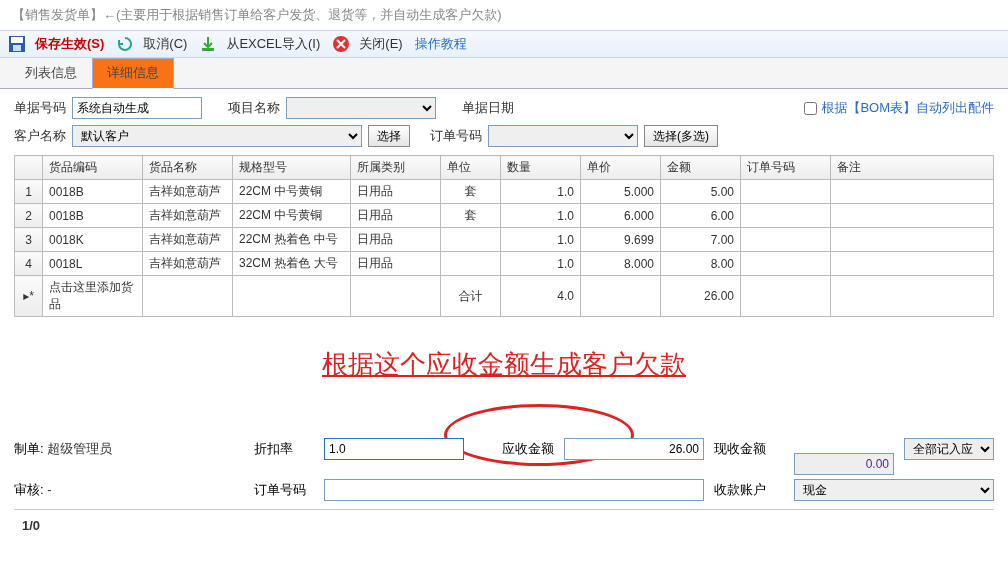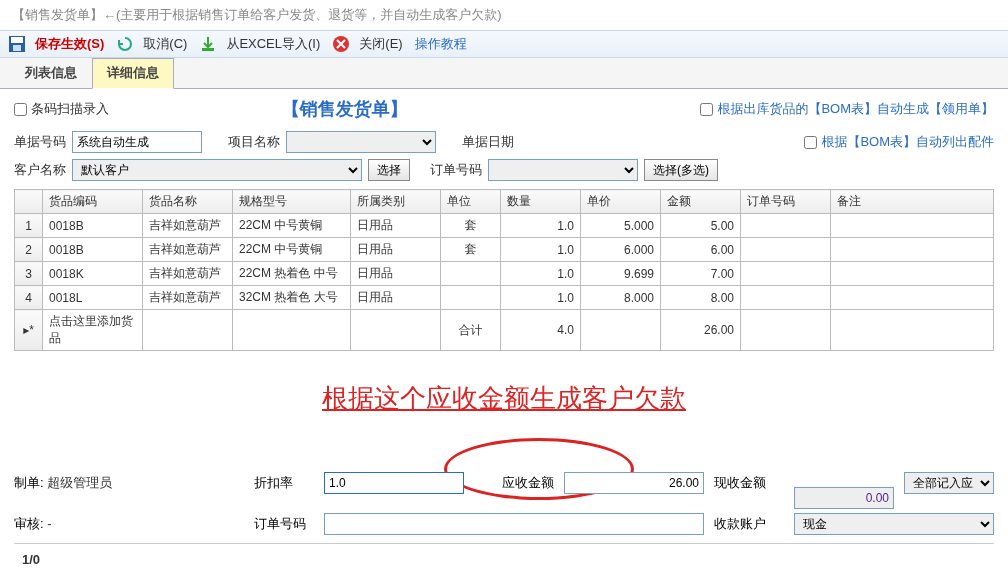--- a/index.html
+++ b/index.html
@@ -46,24 +46,23 @@
       padding-left: 10px;
       border-bottom: 1px solid #aac;
       background: #f5f5f5;
     }
     .tab {
       padding: 5px 14px;
       font-size: 13px;
       color: #444;
       border: 1px solid transparent;
       cursor: pointer;
-      font-weight: bold;
     }
     .tab.active {
-      background: #fef9c3;
+      background: #f97316;
       border: 1px solid #aac;
       border-bottom: 1px solid #fff;
       margin-bottom: -1px;
     }
     .content {
       padding: 8px 14px;
     }
     .row-1 {
       display: flex;
       align-items: center;
@@ -219,31 +218,20 @@
   </div>
 </div>
 
 <div class="tabs">
   <div class="tab">列表信息</div>
   <div class="tab active">详细信息</div>
 </div>
 
 <div class="content">
 
-  <div class="row-1">
-    <label class="checkbox-label">
-      <input type="checkbox" style="">
-      <span>条码扫描录入</span>
-    </label>
-    <div class="page-title">【销售发货单】</div>
-    <label class="bom-link">
-      <input type="checkbox" style="">
-      <span>根据出库货品的【BOM表】自动生成【领用单】</span>
-    </label>
-  </div>
 
   <div class="form-row">
     <span class="form-label">单据号码</span>
     <input type="text" style="width: 130px;" value="系统自动生成">
     <span style="width:14px"></span>
     <span class="form-label">项目名称</span>
     <select style="width:150px"></select>
     <span style="width:14px"></span>
     <span class="form-label">单据日期</span>
     <span style="flex:1"></span>

